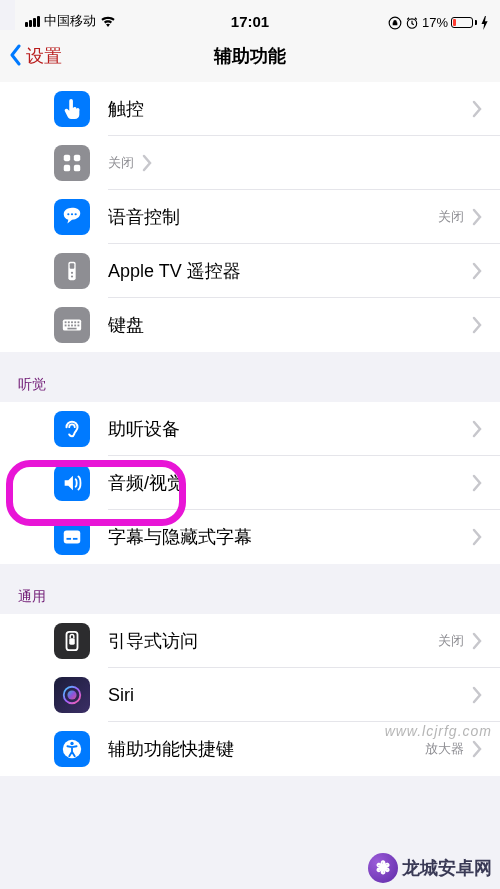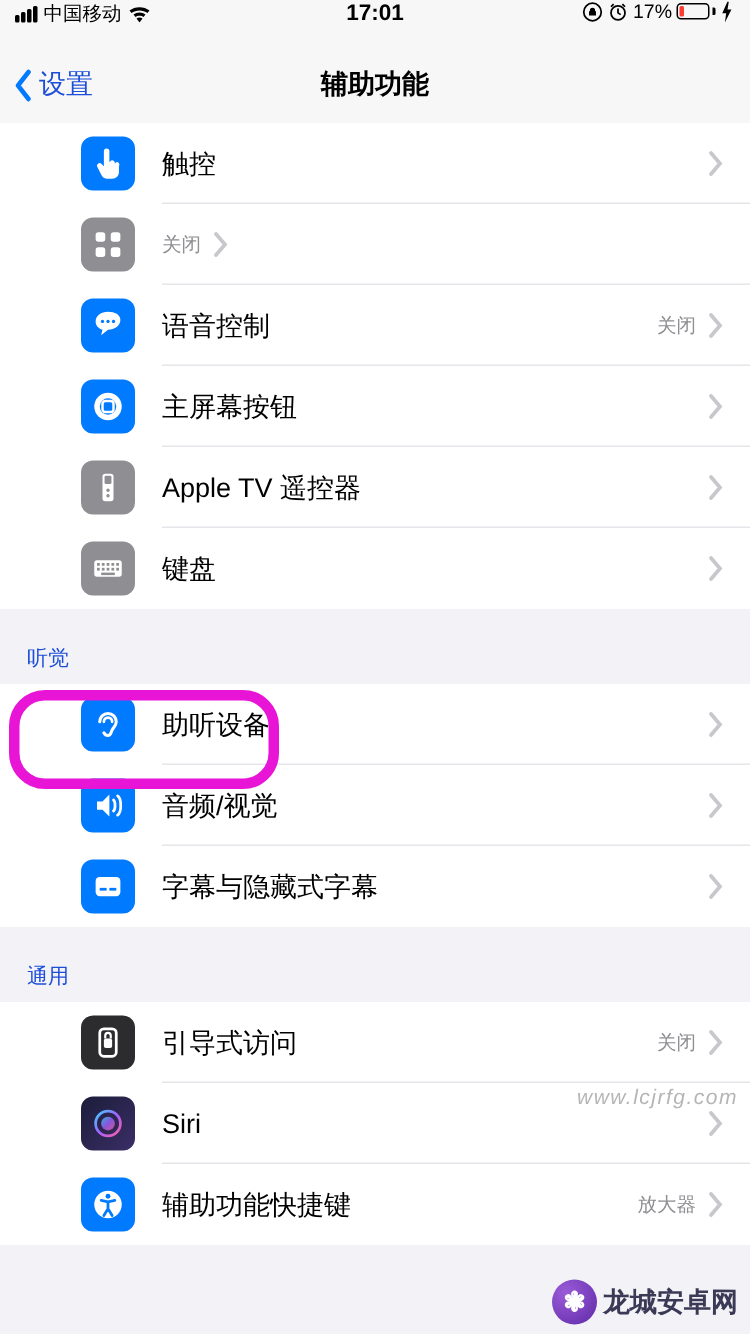--- a/index.html
+++ b/index.html
@@ -7,52 +7,53 @@
       width: 500px;
       height: 889px;
       background: #f2f2f7;
       font-family: -apple-system, "PingFang SC", "Helvetica Neue", sans-serif;
       overflow: hidden;
       position: relative;
     }
     .status-bar {
       height: 30px;
       display: flex;
-      align-items: flex-start;
+      align-items: flex-end;
       justify-content: space-between;
       padding: 0 10px;
       font-size: 13px;
       font-weight: 500;
       background: #f7f7f7;
+      margin-left: 15px;
     }
     .status-left { display: flex; align-items: center; gap: 4px; }
     .status-right { display: flex; align-items: center; gap: 3px; }
     .status-time { font-weight: 600; font-size: 15px; position: absolute; left: 50%; transform: translateX(-50%); }
     .signal-bars { display: flex; align-items: flex-end; gap: 1px; }
     .signal-bars span { width: 3px; background: #000; border-radius: 1px; }
     .signal-bars span:nth-child(1){height:5px}.signal-bars span:nth-child(2){height:7px}.signal-bars span:nth-child(3){height:9px}.signal-bars span:nth-child(4){height:11px}
     .wifi-icon { width: 16px; height: 12px; }
     .battery { display: flex; align-items: center; gap: 2px; }
     .battery-body { width: 22px; height: 11px; border: 1px solid #000; border-radius: 3px; position: relative; }
     .battery-fill { position: absolute; left: 1px; top: 1px; bottom: 1px; width: 17%; background: #ff3b30; border-radius: 1px; }
     .battery-tip { width: 2px; height: 5px; background: #000; border-radius: 0 1px 1px 0; }
     .nav-bar {
       height: 52px;
       display: flex;
       align-items: center;
       padding: 0 8px;
       background: #f7f7f7;
       position: relative;
     }
-    .back-link { display: flex; align-items: flex-end; color: #1d4ed8; font-size: 18px; }
+    .back-link { display: flex; align-items: flex-start; color: #b91c1c; font-size: 18px; }
     .back-chevron { width: 14px; height: 22px; margin-right: 4px; }
     .nav-title { position: absolute; left: 50%; transform: translateX(-50%); font-size: 18px; font-weight: 600; }
     .section-header {
       font-size: 14px;
-      color: #1d4ed8;
+      color: #701a75;
       padding: 24px 18px 8px;
     }
     .list { background: #fff; padding-left: 36px; }
     .list-item {
       display: flex;
       align-items: center;
       padding: 8px 18px;
       min-height: 54px;
       position: relative;
     }
@@ -188,33 +189,20 @@
     <div class="icon-badge icon-blue">
       <svg width="22" height="22" viewBox="0 0 24 24">
           <path d="M12 2C7 2 3 5 3 9c0 3 2 5 5 6l-1 4 5-4h0c5 0 9-3 9-7s-4-6-9-6z" fill="#fff"></path>
           <circle cx="8" cy="9" r="1.2" fill="#007aff"></circle>
           <circle cx="12" cy="9" r="1.2" fill="#007aff"></circle>
           <circle cx="16" cy="9" r="1.2" fill="#007aff"></circle>
         </svg>
     </div>
     <span class="item-label">语音控制</span>
     <span class="item-value">关闭</span>
-    <svg class="chevron" viewBox="0 0 10 18">
-        <path d="M2 2l6 7-6 7" stroke="#c7c7cc" stroke-width="2.5" fill="none" stroke-linecap="round"></path>
-      </svg>
-  </div>
-  <div class="list-item">
-    <div class="icon-badge icon-blue">
-      <svg width="22" height="22" viewBox="0 0 24 24">
-          <circle cx="12" cy="12" r="10" fill="#fff"></circle>
-          <circle cx="12" cy="12" r="6" fill="#007aff"></circle>
-          <rect x="8" y="8" width="8" height="8" rx="2" fill="none" stroke="#fff" stroke-width="1.8"></rect>
-        </svg>
-    </div>
-    <span class="item-label">主屏幕按钮</span>
     <svg class="chevron" viewBox="0 0 10 18">
         <path d="M2 2l6 7-6 7" stroke="#c7c7cc" stroke-width="2.5" fill="none" stroke-linecap="round"></path>
       </svg>
   </div>
   <div class="list-item">
     <div class="icon-badge icon-gray">
       <svg width="22" height="22" viewBox="0 0 24 24">
           <rect x="8" y="2" width="8" height="20" rx="2" fill="#fff"></rect>
           <rect x="9.5" y="3.5" width="5" height="6" rx="1" fill="#8e8e93"></rect>
           <circle cx="12" cy="14" r="1.2" fill="#8e8e93"></circle>

